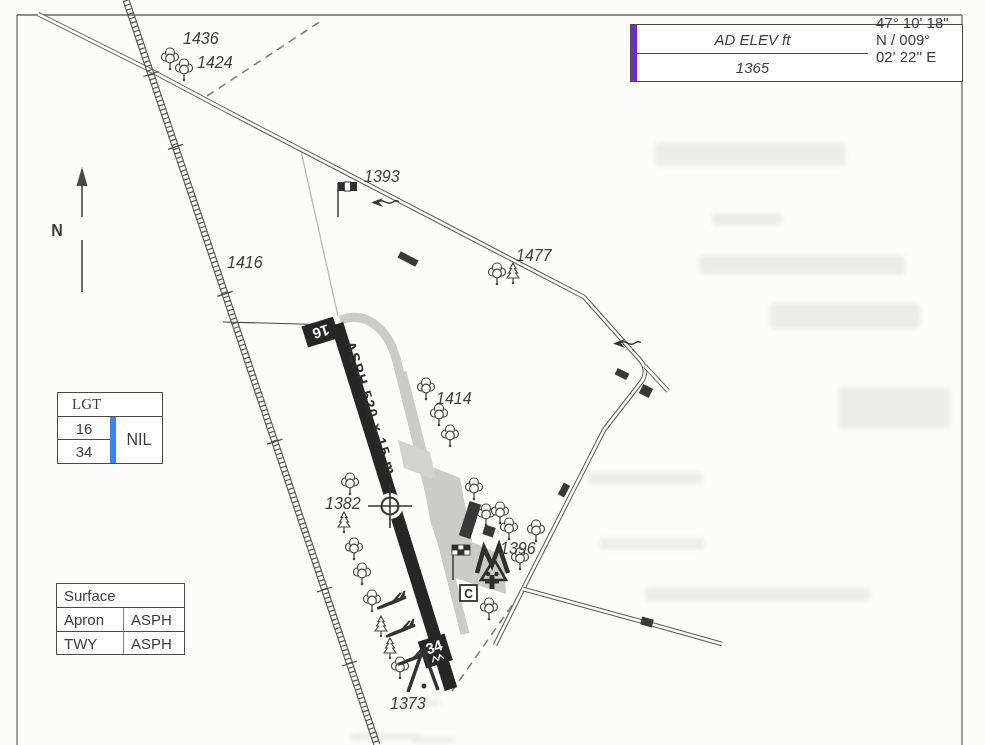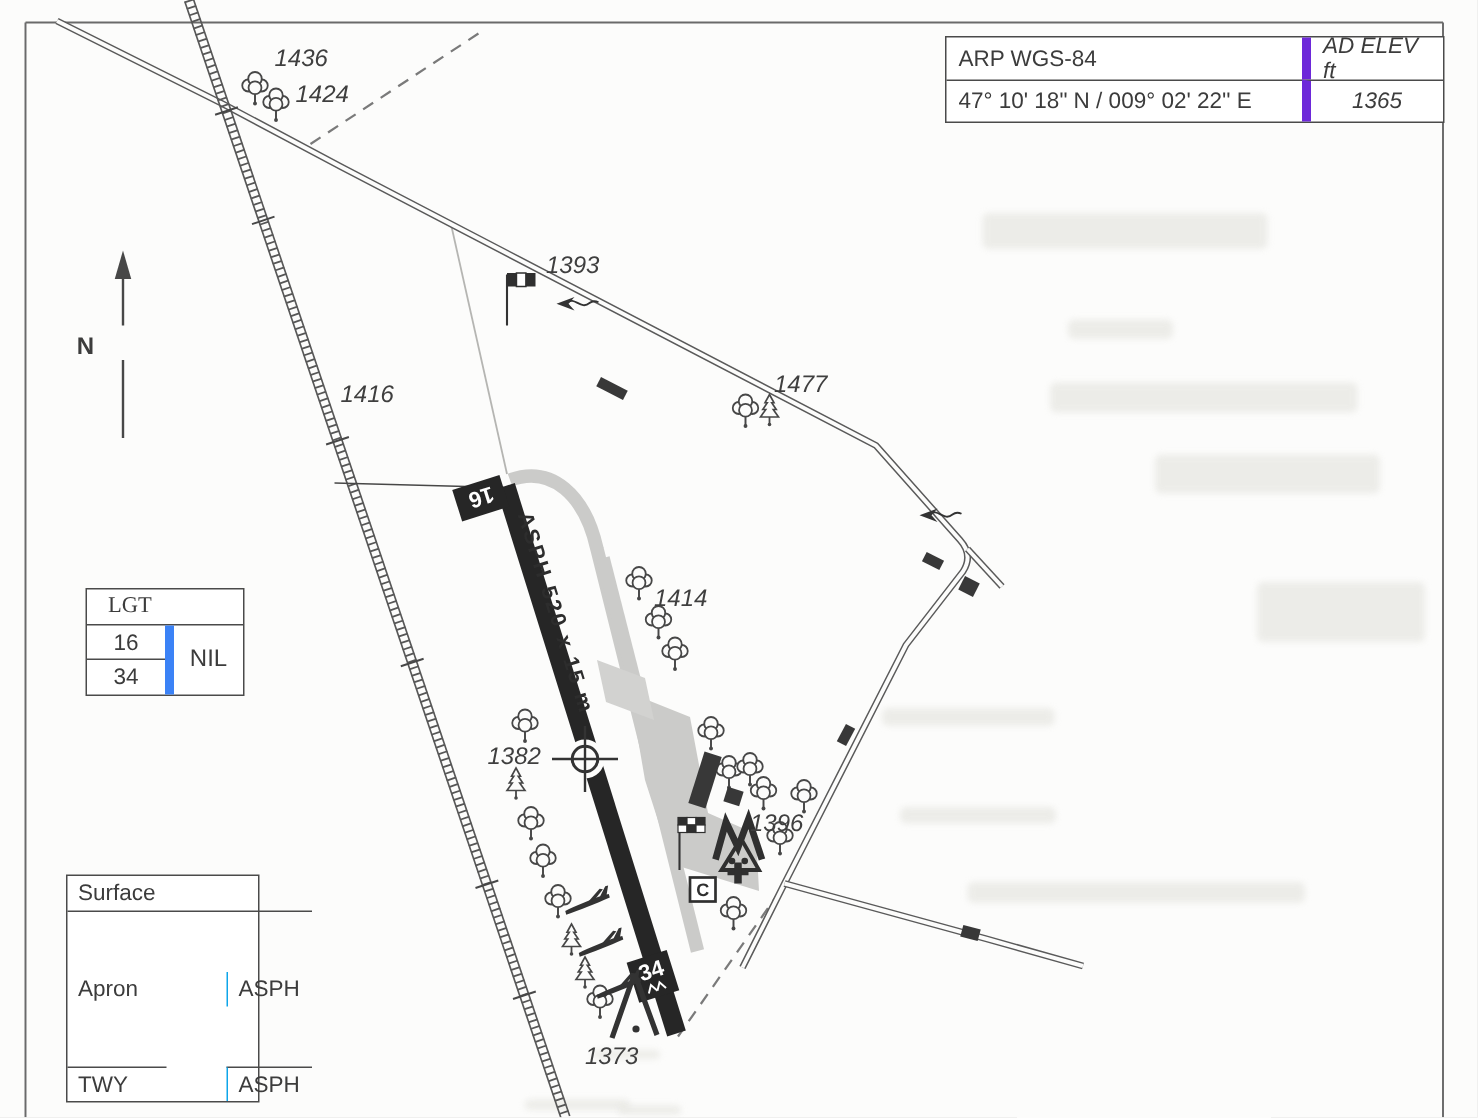--- a/index.html
+++ b/index.html
@@ -16,21 +16,21 @@
   .it{font-style:italic;}
   .ctr{justify-content:center;padding:0 2px;}
   .info{left:630px;top:24px;width:333px;grid-template-columns:237px 1fr;grid-auto-rows:28px;}
   .info .c{border-top:1px solid #4a4a4a;}
   .info .c:nth-child(-n+2){border-top:none;}
   .info .col2{border-left:6px solid #6d28d9;}
   .lgt{left:57px;top:392px;width:106px;grid-template-columns:52px 1fr;grid-template-rows:24px 23px 23px;}
   .lgt .hd{grid-column:1/3;border-bottom:1px solid #4a4a4a;padding-left:14px;font-family:Liberation Serif, serif;}
   .lgt .r16{border-bottom:1px solid #4a4a4a;}
   .lgt .nil{grid-column:2;grid-row:2/4;border-left:6px solid #3b82f6;font-size:16px;}
-  .srf{left:44px;top:583px;width:129px;grid-template-columns:66px 1fr;grid-template-rows:24px 23px 23px;gap:40px;}
+  .srf{left:56px;top:583px;width:129px;grid-template-columns:66px 1fr;grid-template-rows:24px 23px 23px;}
   .srf .hd{grid-column:1/3;border-bottom:1px solid #4a4a4a;padding-left:7px;}
   .srf .c{padding-left:7px;}
   .srf .v{border-left:1px solid #0ea5e9;}
   .srf .row2{border-top:1px solid #4a4a4a;}
   .mnm{position:absolute;left:159px;top:300px;width:64px;background:#fff;border:1.8px solid #2f2f2f;
        text-align:center;font-weight:bold;font-size:11.5px;line-height:13.5px;color:#222;
        padding:3px 1px;box-sizing:border-box;z-index:5;}
 </style>
 </head>
 <body>
@@ -238,21 +238,20 @@
     <g>
       <path d="M 82,167 L 76.5,186 L 87.5,186 Z" fill="#474747"></path>
       <line x1="82" y1="184" x2="82" y2="217" stroke="#474747" stroke-width="1.6"></line>
       <line x1="82" y1="240" x2="82" y2="292" stroke="#474747" stroke-width="1.6"></line>
       <text x="57" y="236" text-anchor="middle" font-size="16" font-weight="bold" fill="#3c3c3c">N</text>
     </g>
   </svg>
 
 
   <div class="tbl info">
-    <div class="c">ARP WGS-84</div>
     <div class="c col2 it ctr">AD ELEV ft</div>
     <div class="c">47° 10' 18" N / 009° 02' 22'' E</div>
     <div class="c col2 it ctr">1365</div>
   </div>
 
   <div class="tbl lgt">
     <div class="c hd">LGT</div>
     <div class="c ctr r16">16</div>
     <div class="c ctr nil">NIL</div>
     <div class="c ctr">34</div>

